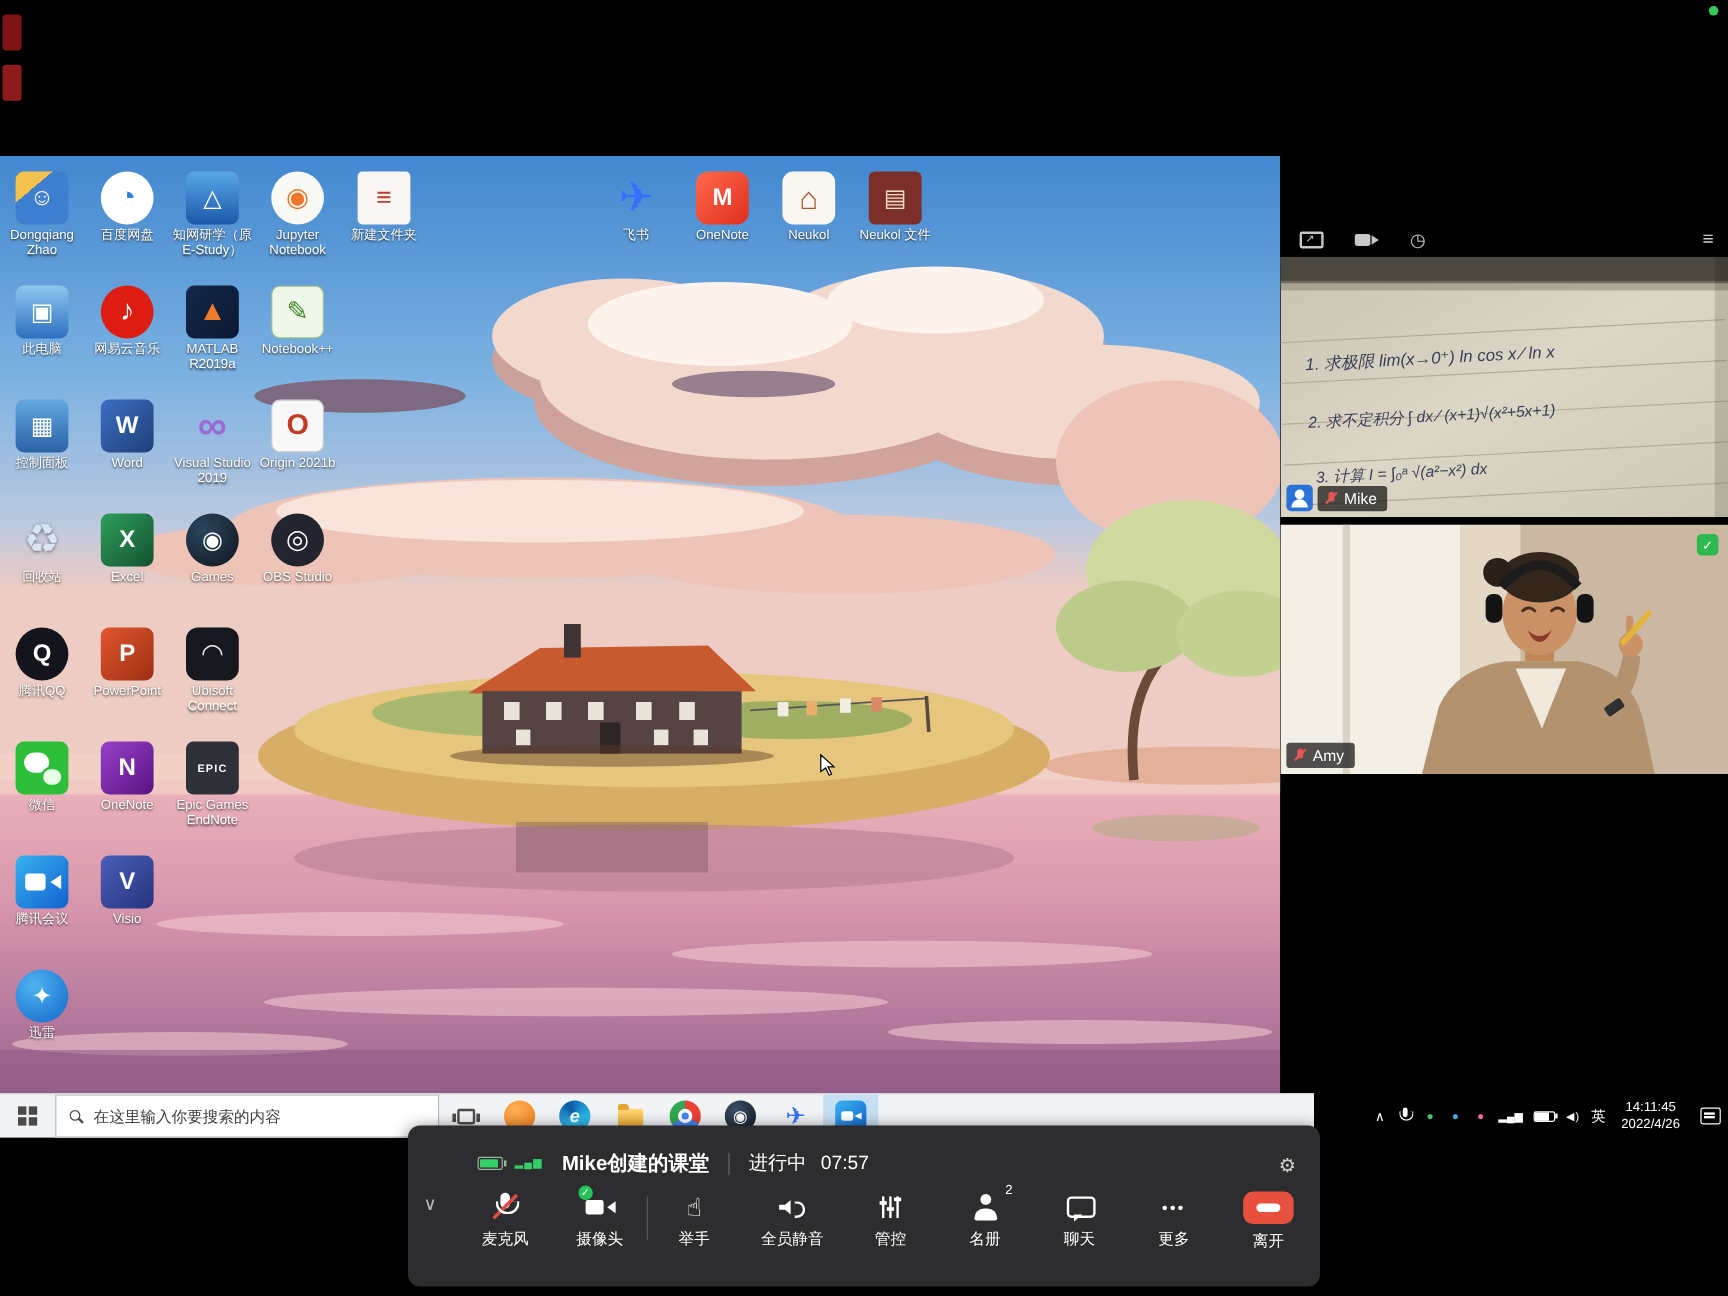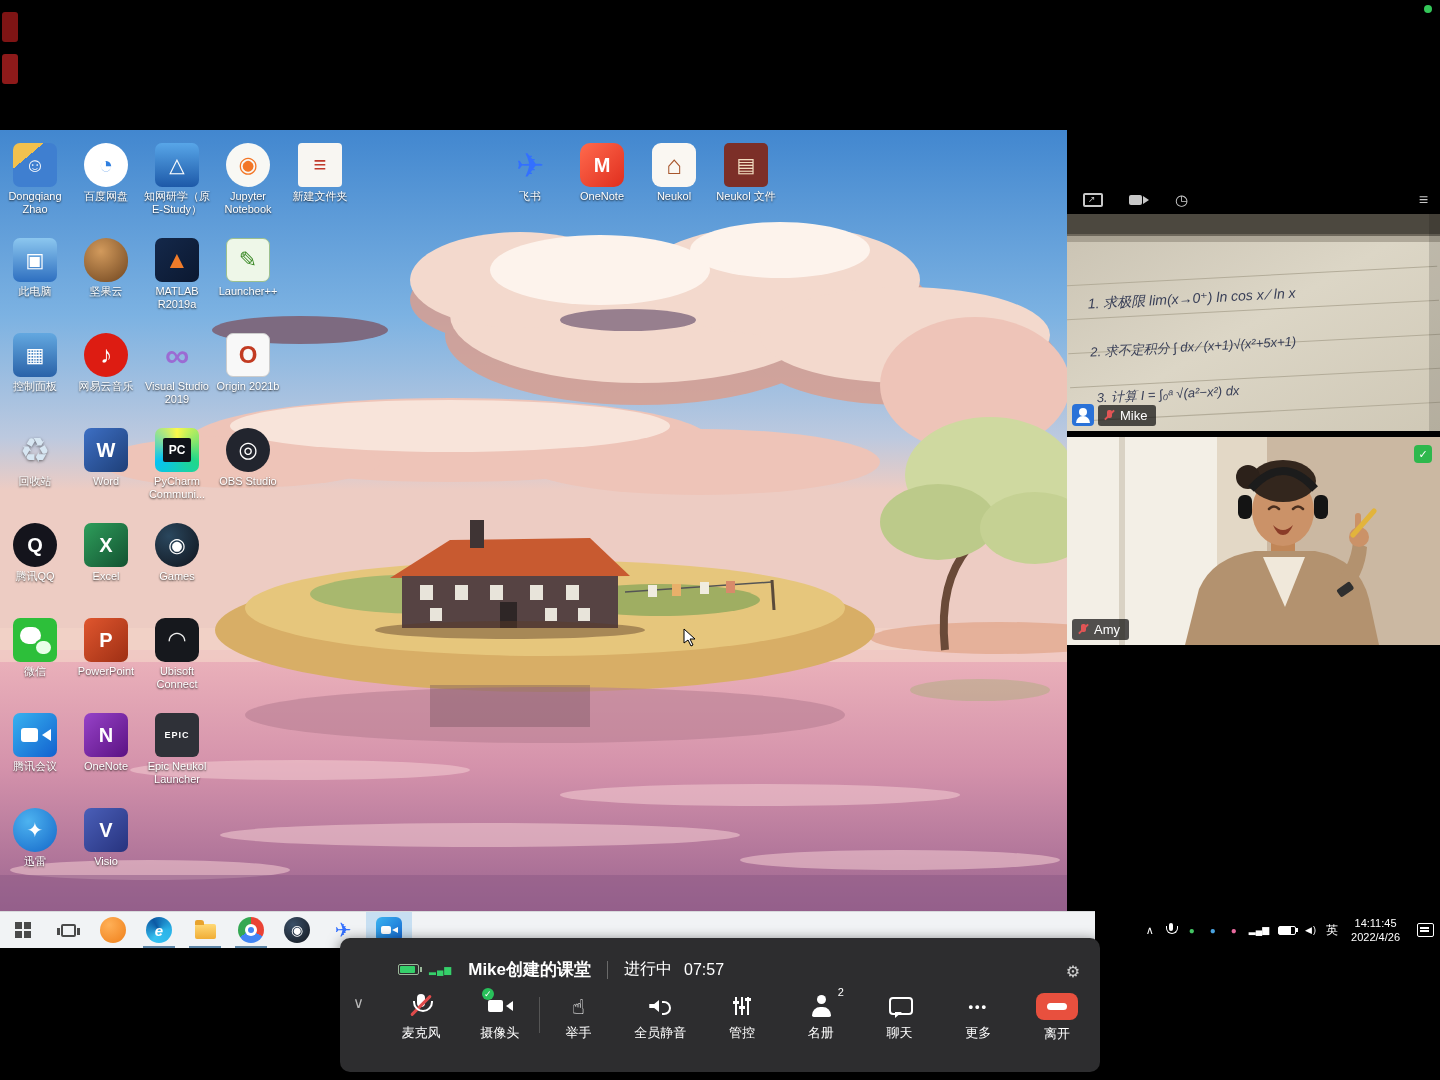--- a/index.html
+++ b/index.html
@@ -332,26 +332,20 @@
       </div>
     <div class="dcol" id="col2">
 
         <div class="dicon">
           <span class="tile t-baidu">
             <span class="glyph">◔</span>
           </span>
           <span class="dlabel">百度网盘</span>
         </div>
 
-        <div class="dicon">
-          <span class="tile t-nut">
-            <span class="glyph"></span>
-          </span>
-          <span class="dlabel">坚果云</span>
-        </div>
 
         <div class="dicon">
           <span class="tile t-music">
             <span class="glyph">♪</span>
           </span>
           <span class="dlabel">网易云音乐</span>
         </div>
 
         <div class="dicon">
           <span class="tile t-word">
@@ -405,62 +399,56 @@
           <span class="dlabel">MATLAB R2019a</span>
         </div>
 
         <div class="dicon">
           <span class="tile t-vs">
             <span class="glyph">∞</span>
           </span>
           <span class="dlabel">Visual Studio 2019</span>
         </div>
 
-        <div class="dicon">
-          <span class="tile t-pycharm">
-            <span class="glyph">PC</span>
-          </span>
-          <span class="dlabel">PyCharm Communi...</span>
-        </div>
 
         <div class="dicon">
           <span class="tile t-steam">
             <span class="glyph">◉</span>
           </span>
           <span class="dlabel">Games</span>
         </div>
 
         <div class="dicon">
           <span class="tile t-ubi">
             <span class="glyph">◠</span>
           </span>
           <span class="dlabel">Ubisoft Connect</span>
         </div>
 
         <div class="dicon">
           <span class="tile t-epic">
             <span class="glyph">EPIC</span>
           </span>
-          <span class="dlabel">Epic Neukol Launcher</span>
+          <span class="dlabel">Epic Games EndNote</span>
         </div>
       </div>
     <div class="dcol" id="col4">
 
         <div class="dicon">
           <span class="tile t-jupyter">
             <span class="glyph">◉</span>
           </span>
           <span class="dlabel">Jupyter Notebook</span>
         </div>
 
         <div class="dicon">
           <span class="tile t-npp">
             <span class="glyph">✎</span>
           </span>
-          <span class="dlabel">Launcher++</span>
+          <span class="dlabel">Notebook++</span>
         </div>
 
         <div class="dicon">
           <span class="tile t-origin">
             <span class="glyph">O</span>
           </span>
           <span class="dlabel">Origin 2021b</span>
         </div>
 
         <div class="dicon">
@@ -512,20 +500,24 @@
 
     <svg id="cursor" width="14" height="20">
       <polygon points="1,1 1,15 5,12 8,18 10,17 7,11 12,11" fill="#fff" stroke="#000" stroke-width="1"></polygon>
     </svg>
   </div>
 
   <div id="taskbar">
     <div class="tb-start">
         <span class="winlogo"></span>
       </div>
+    <div class="tb-search">
+      <span class="mag"></span>
+      <input placeholder="在这里输入你要搜索的内容" style="">
+    </div>
     <div class="tb-tv">
         <span class="tvicon"></span>
       </div>
     <div class="tb-apps">
 
         <div class="tbapp">
           <span class="tbg tb-orange"></span>
         </div>
 
         <div class="tbapp running">

